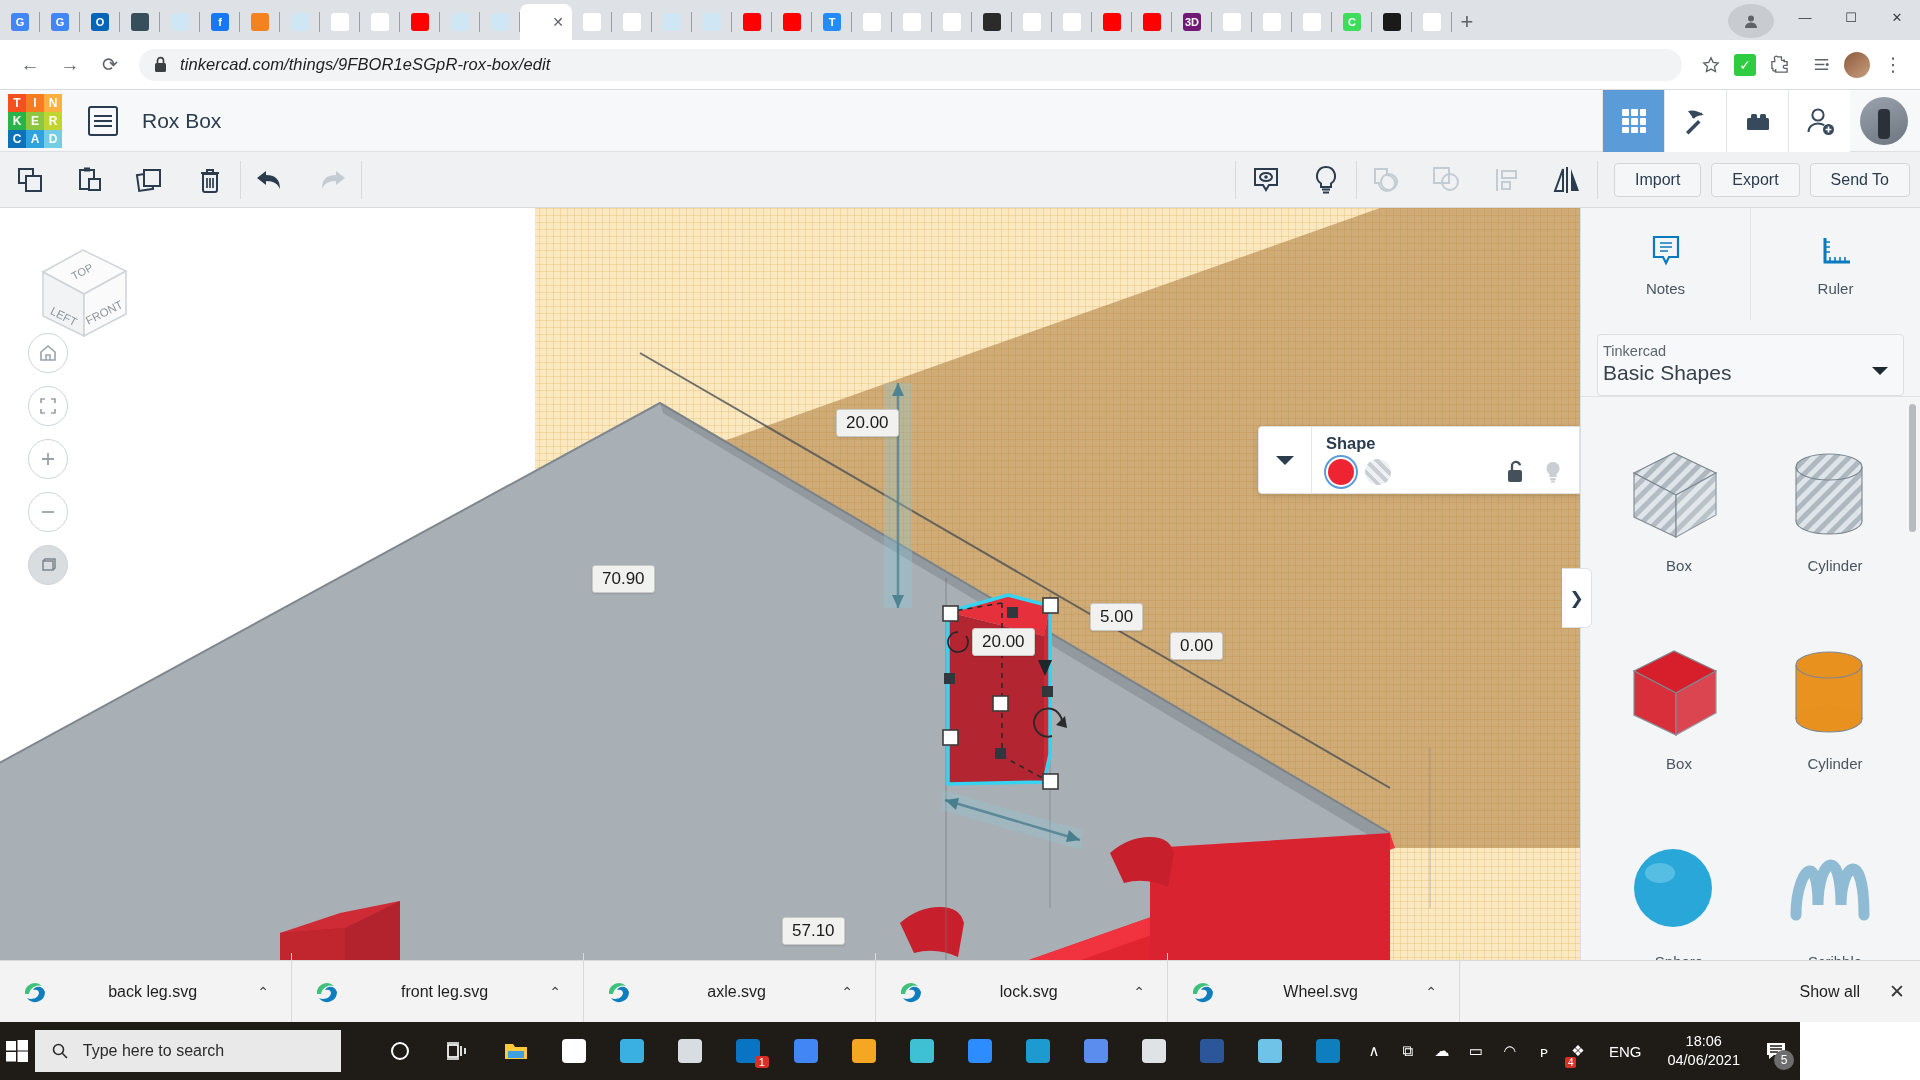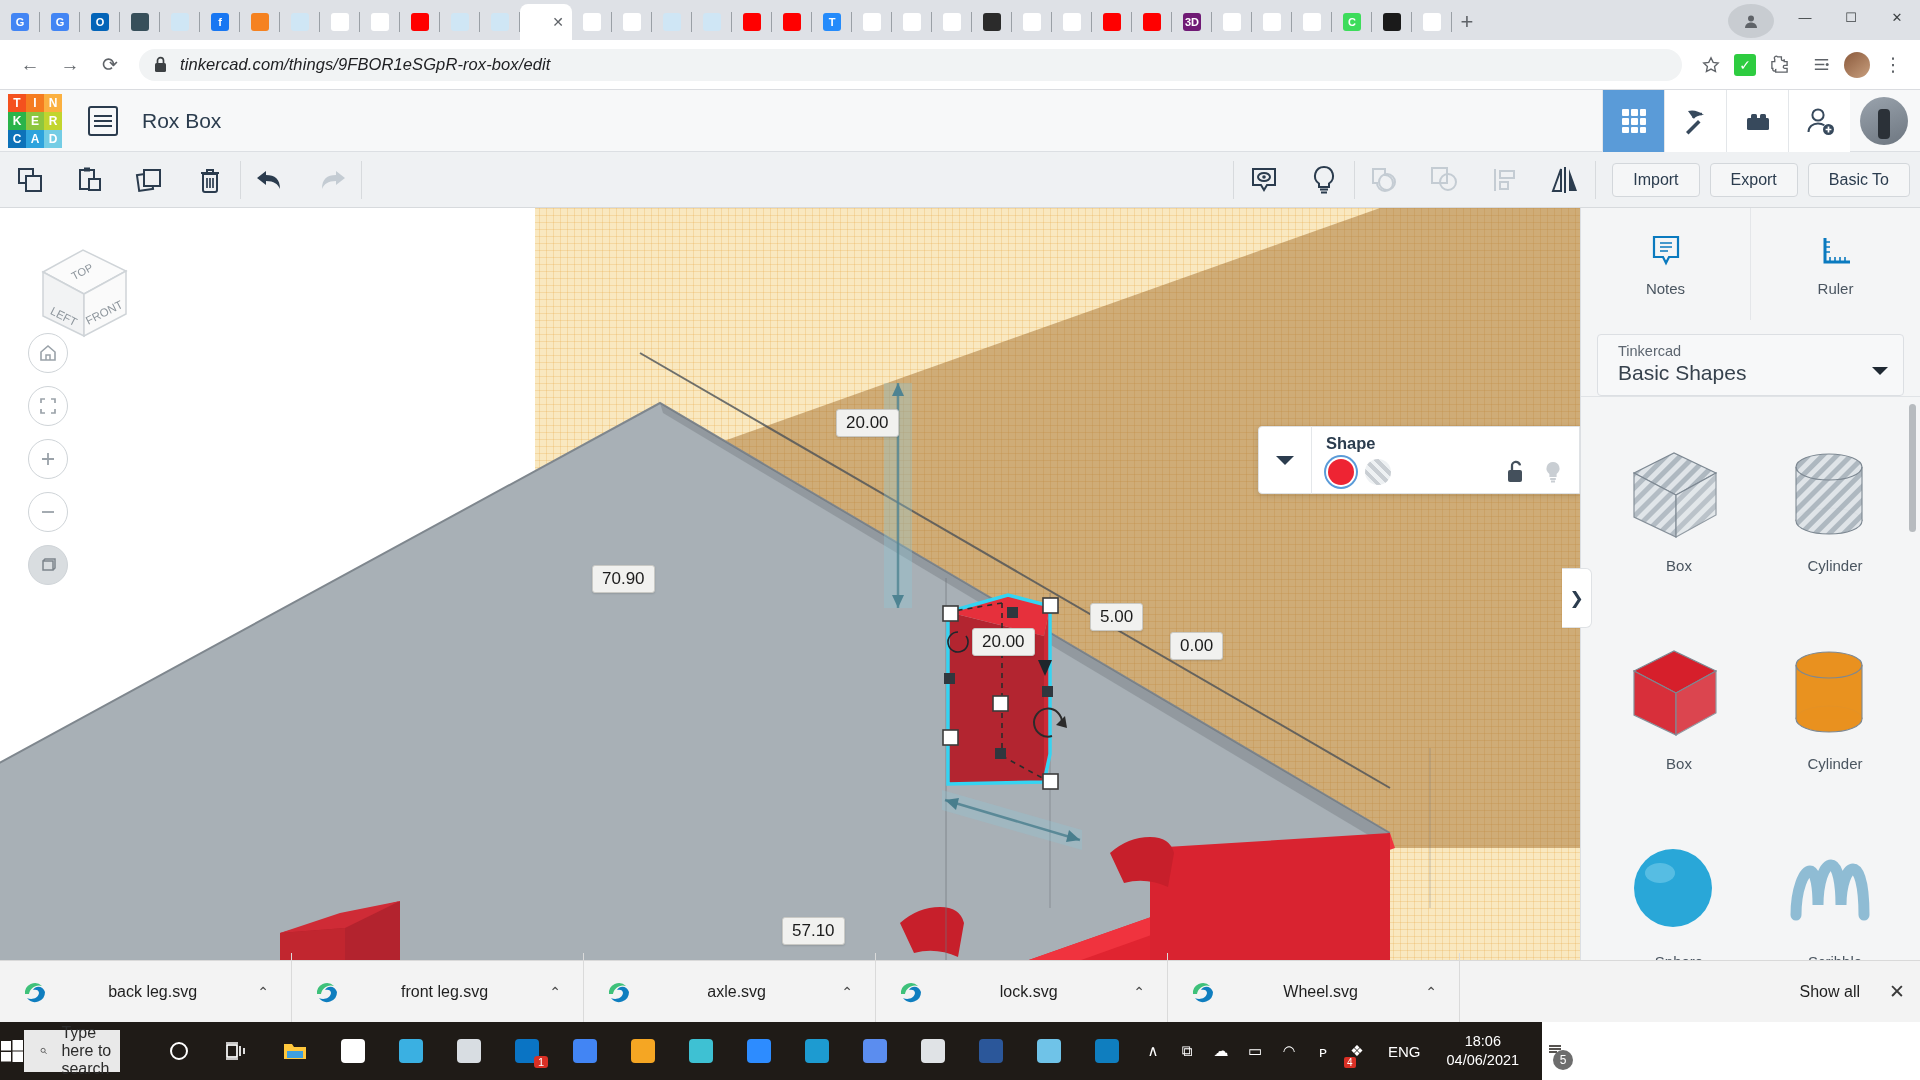--- a/index.html
+++ b/index.html
@@ -164,21 +164,21 @@
     position: absolute; left: 1580px; top: 208px; width: 340px; height: 752px;
     background: #f4f5f6; border-left: 1px solid #dcdfe3;
   }
   .sb-tools { display: flex; height: 112px; }
   .sb-tool { flex: 1; display:flex; flex-direction: column; align-items:center;
     justify-content:center; gap: 9px; border-right: 1px solid #e4e6e9; }
   .sb-tool:last-child { border-right: none; }
   .sb-tool span { font-size: 15px; color: #4a5560; }
   .sb-select {
     margin: 14px 16px 0 16px; background:#f7f8f9; border: 1px solid #dcdfe3; border-radius: 4px;
-    padding: 8px 14px 10px 20px; position: relative;
+    padding: 8px 14px 10px 5px; position: relative;
   }
   .sb-select .lbl1 { font-size: 14.5px; color: #5d6670; }
   .sb-select .lbl2 { font-size: 21px; color: #37424d; margin-top: 2px; }
   .sb-select .caret { position:absolute; right: 14px; top: 28px; }
   .shape-grid {
     position: absolute; left: 0; top: 188px; width: 340px; height: 564px;
     padding: 14px 16px; border-top: 1px solid #e0e3e6;
     display: grid; grid-template-columns: 1fr 1fr; gap: 10px 4px;
     align-content: start; overflow: hidden;
   }
@@ -198,21 +198,21 @@
   }
   .dl-item { display:flex; align-items:center; height: 77px; padding: 0 22px;
     border-right: 1px solid #dadada; gap: 18px; min-width: 292px; }
   .dl-name { font-size: 16px; color: #1f1f1f; flex: 1; text-align: center; }
   .dl-caret { color: #4a4a4a; font-size: 14px; }
   .showall { margin-left: auto; font-size: 16px; color: #1f1f1f; padding-right: 14px; }
   .dl-close { width: 46px; text-align:center; color:#3a3a3a; font-size: 19px; }
 
   
   .taskbar {
-    position: absolute; left: 0; top: 1022px; width: 1542px; height: 58px;
+    position: absolute; left: 0; top: 1022px; width: 1800px; height: 58px;
     background: #1f1b17; display: flex; align-items: center;
   }
   .start { width: 58px; height: 58px; display:flex;align-items:center;justify-content:center; }
   .tb-search {
     width: 500px; height: 42px; background: #e9e9e9; display:flex; align-items:center;
     gap: 14px; padding-left: 16px; font-size: 16px; color: #2b2b2b;
   }
   .tb-app { width: 58px; height: 58px; display:flex;align-items:center;justify-content:center;
     position: relative; }
   .tb-tray { margin-left: auto; display: flex; align-items: center; gap: 0; color: #fff; }
@@ -544,21 +544,21 @@
       <svg width="34" height="30" viewBox="0 0 34 30">
         <path d="M13 4L5 26h8z" fill="none" stroke="#2b3c4e" stroke-width="2"></path>
         <path d="M21 4l8 22h-8z" fill="#2b3c4e"></path>
         <path d="M17 2v26" stroke="#2b3c4e" stroke-width="2"></path>
       </svg>
     </div>
     <div class="tb-sep"></div>
     <div style="width:16px"></div>
     <div class="tb-btn">Import</div>
     <div class="tb-btn">Export</div>
-    <div class="tb-btn">Basic To</div>
+    <div class="tb-btn">Send To</div>
   </div>
 
   <div class="viewport">
     <svg class="vp-svg" width="1580" height="752" viewBox="0 0 1580 752">
       <defs>
         <pattern id="gridFine" width="7" height="7" patternUnits="userSpaceOnUse">
           <path d="M7 0H0V7" fill="none" stroke="#e8a33d" stroke-width="0.9" opacity="0.55"></path>
         </pattern>
         <pattern id="gridFineDark" width="7" height="7" patternUnits="userSpaceOnUse">
           <path d="M7 0H0V7" fill="none" stroke="#b57a28" stroke-width="0.9" opacity="0.65"></path>

